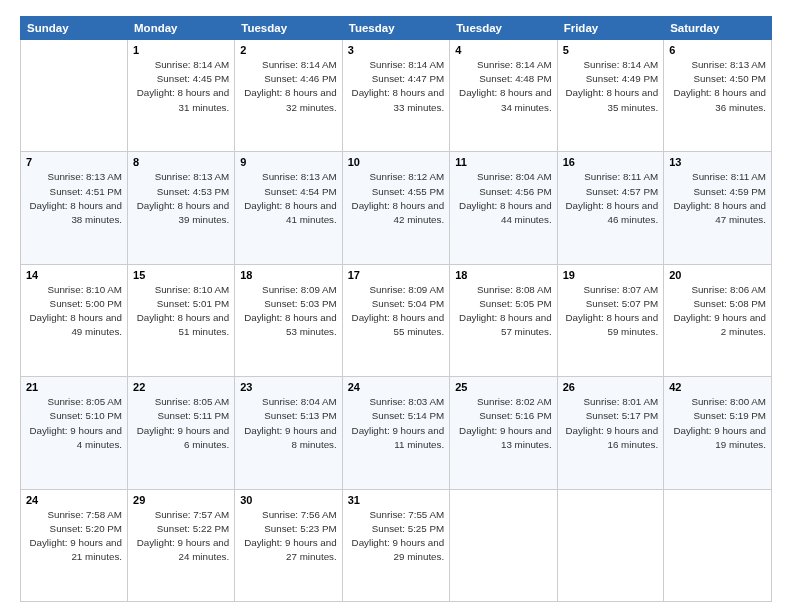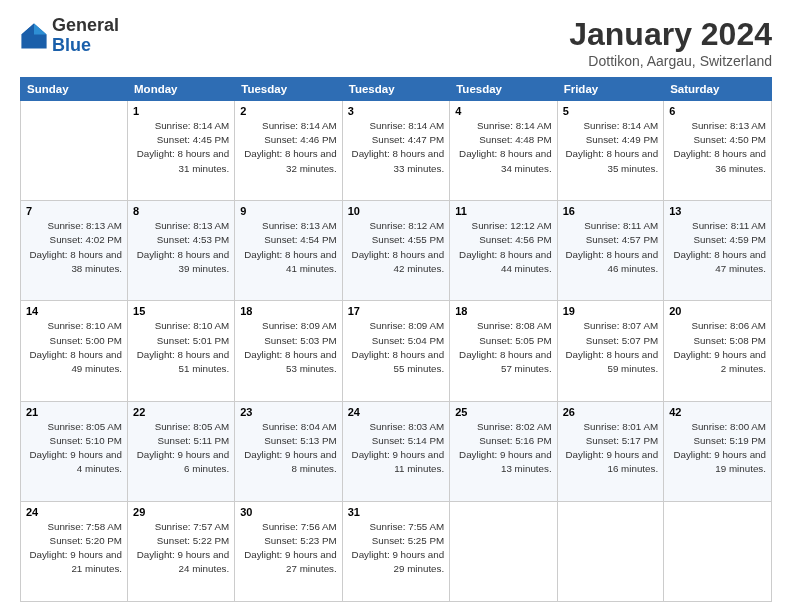--- a/index.html
+++ b/index.html
@@ -90,37 +90,20 @@
       text-align: right;
     }
     .empty-cell {
       background: #fff !important;
     }
   </style>
 </head>
 <body>
 
 <div class="page">
-  <div class="header">
-    <div class="logo">
-      <svg class="logo-icon" viewBox="0 0 40 40">
-        <polygon points="20,2 38,18 38,38 2,38 2,18" fill="#1a5faa"></polygon>
-        <polygon points="20,2 38,18 20,18" fill="#2e8fd4"></polygon>
-        <polygon points="20,2 2,18 20,18" fill="#1a5faa"></polygon>
-      </svg>
-      <div class="logo-text">
-        <span class="logo-general">General</span><br>
-        <span class="logo-blue">Blue</span>
-      </div>
-    </div>
-    <div class="title-block">
-      <div class="main-title">January 2024</div>
-      <div class="subtitle">Dottikon, Aargau, Switzerland</div>
-    </div>
-  </div>
 
   <table class="calendar">
     <thead>
       <tr>
         <th>Sunday</th>
         <th>Monday</th>
         <th>Tuesday</th>
         <th>Tuesday</th>
         <th>Tuesday</th>
         <th>Friday</th>
@@ -170,21 +153,21 @@
             <div class="day-info">Sunrise: 8:13 AM
 Sunset: 4:50 PM
 Daylight: 8 hours
 and 36 minutes.</div>
           </td>
         </tr>
         <tr>
           <td>
             <span class="day-num">7</span>
             <div class="day-info">Sunrise: 8:13 AM
-Sunset: 4:02 PM
+Sunset: 4:51 PM
 Daylight: 8 hours
 and 38 minutes.</div>
           </td>
           <td>
             <span class="day-num">8</span>
             <div class="day-info">Sunrise: 8:13 AM
 Sunset: 4:53 PM
 Daylight: 8 hours
 and 39 minutes.</div>
           </td>
@@ -197,21 +180,21 @@
           </td>
           <td>
             <span class="day-num">10</span>
             <div class="day-info">Sunrise: 8:12 AM
 Sunset: 4:55 PM
 Daylight: 8 hours
 and 42 minutes.</div>
           </td>
           <td>
             <span class="day-num">11</span>
-            <div class="day-info">Sunrise: 12:12 AM
+            <div class="day-info">Sunrise: 8:04 AM
 Sunset: 4:56 PM
 Daylight: 8 hours
 and 44 minutes.</div>
           </td>
           <td>
             <span class="day-num">16</span>
             <div class="day-info">Sunrise: 8:11 AM
 Sunset: 4:57 PM
 Daylight: 8 hours
 and 46 minutes.</div>

